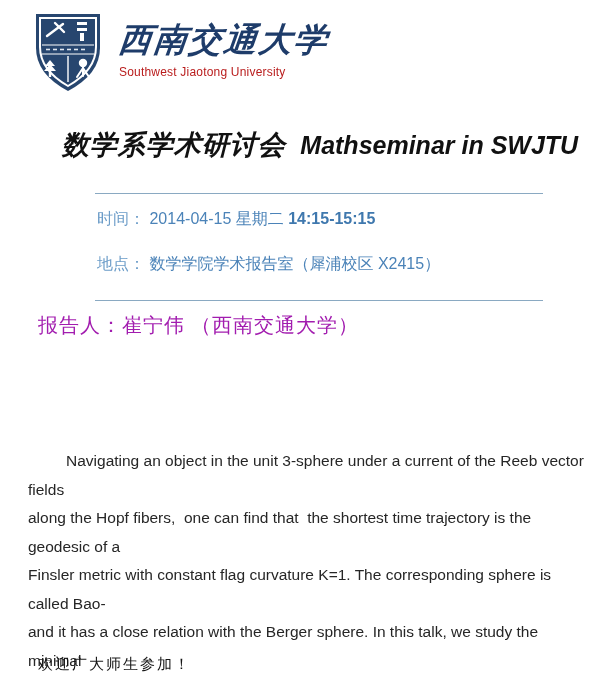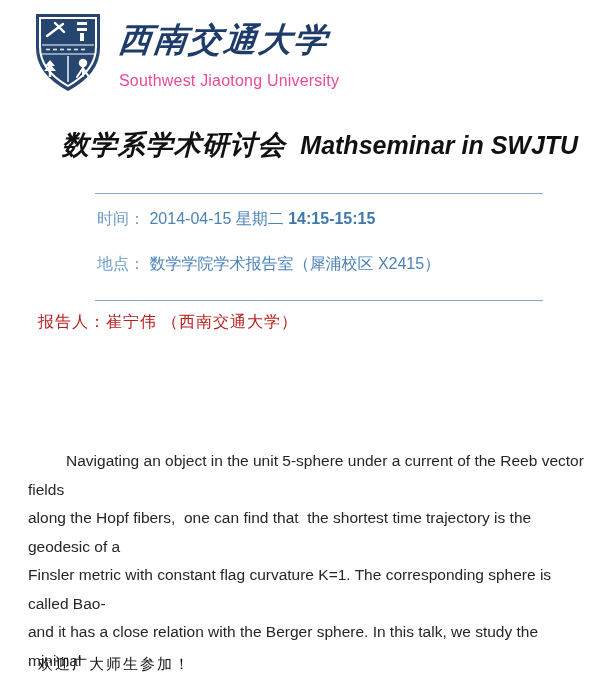--- a/index.html
+++ b/index.html
@@ -26,24 +26,24 @@
     font-style: italic;
     font-weight: bold;
     font-size: 33px;
     line-height: 36px;
     letter-spacing: 2px;
     color: #1e3c6a;
     transform: skewX(-6deg);
     white-space: nowrap;
   }
   .univ-en {
-    font-size: 16px;
+    font-size: 12px;
     line-height: 16px;
-    margin-top: 15px;
-    color: #ec4899;
+    margin-top: 6px;
+    color: #b91c1c;
     letter-spacing: 0.2px;
     white-space: nowrap;
   }
 
   
   .main-title {
     position: absolute;
     top: 127px; left: 30px; width: 580px;
     text-align: center;
     font-weight: bold;
@@ -82,22 +82,22 @@
   .info-row + .info-row { margin-top: 21px; }
   .info-row .label { color: #6b9cc8; }
   .info-row .val   { color: #4b83b8; }
   .info-row .val-strong { color: #3f78ae; font-weight: bold; }
 
   
   .speaker {
     position: absolute;
     top: 312px; left: 38px;
     font-family: "Liberation Serif", "DejaVu Serif", serif;
-    font-size: 16px;
-    color: #b91c1c;
+    font-size: 20px;
+    color: #a21caf;
     letter-spacing: 1px;
     white-space: nowrap;
   }
 
   
   .talk-title {
     position: absolute;
     top: 384px; left: 10px; width: 600px;
     text-align: center;
     font-size: 22px;
@@ -197,21 +197,21 @@
     <div class="info-row">
       <span class="label">地点：</span>
       <span class="val">数学学院学术报告室（犀浦校区 X2415）</span>
     </div>
   </div>
 
   <div class="speaker">报告人：崔宁伟 （西南交通大学）</div>
 
 
   <div class="abstract">
-    <div class="abs-line indent">Navigating an object in the unit 5-sphere under a current of the Reeb vector fields</div>
+    <div class="abs-line indent">Navigating an object in the unit 3-sphere under a current of the Reeb vector fields</div>
     <div class="abs-line">along the Hopf fibers,  one can find that  the shortest time trajectory is the geodesic of a</div>
     <div class="abs-line">Finsler metric with constant flag curvature K=1. The corresponding sphere is called Bao-</div>
     <div class="abs-line">and it has a close relation with the Berger sphere. In this talk, we study the minimal</div>
 
   </div>
 
   <div class="welcome">欢迎广大师生参加！</div>
 
 </div>
 

